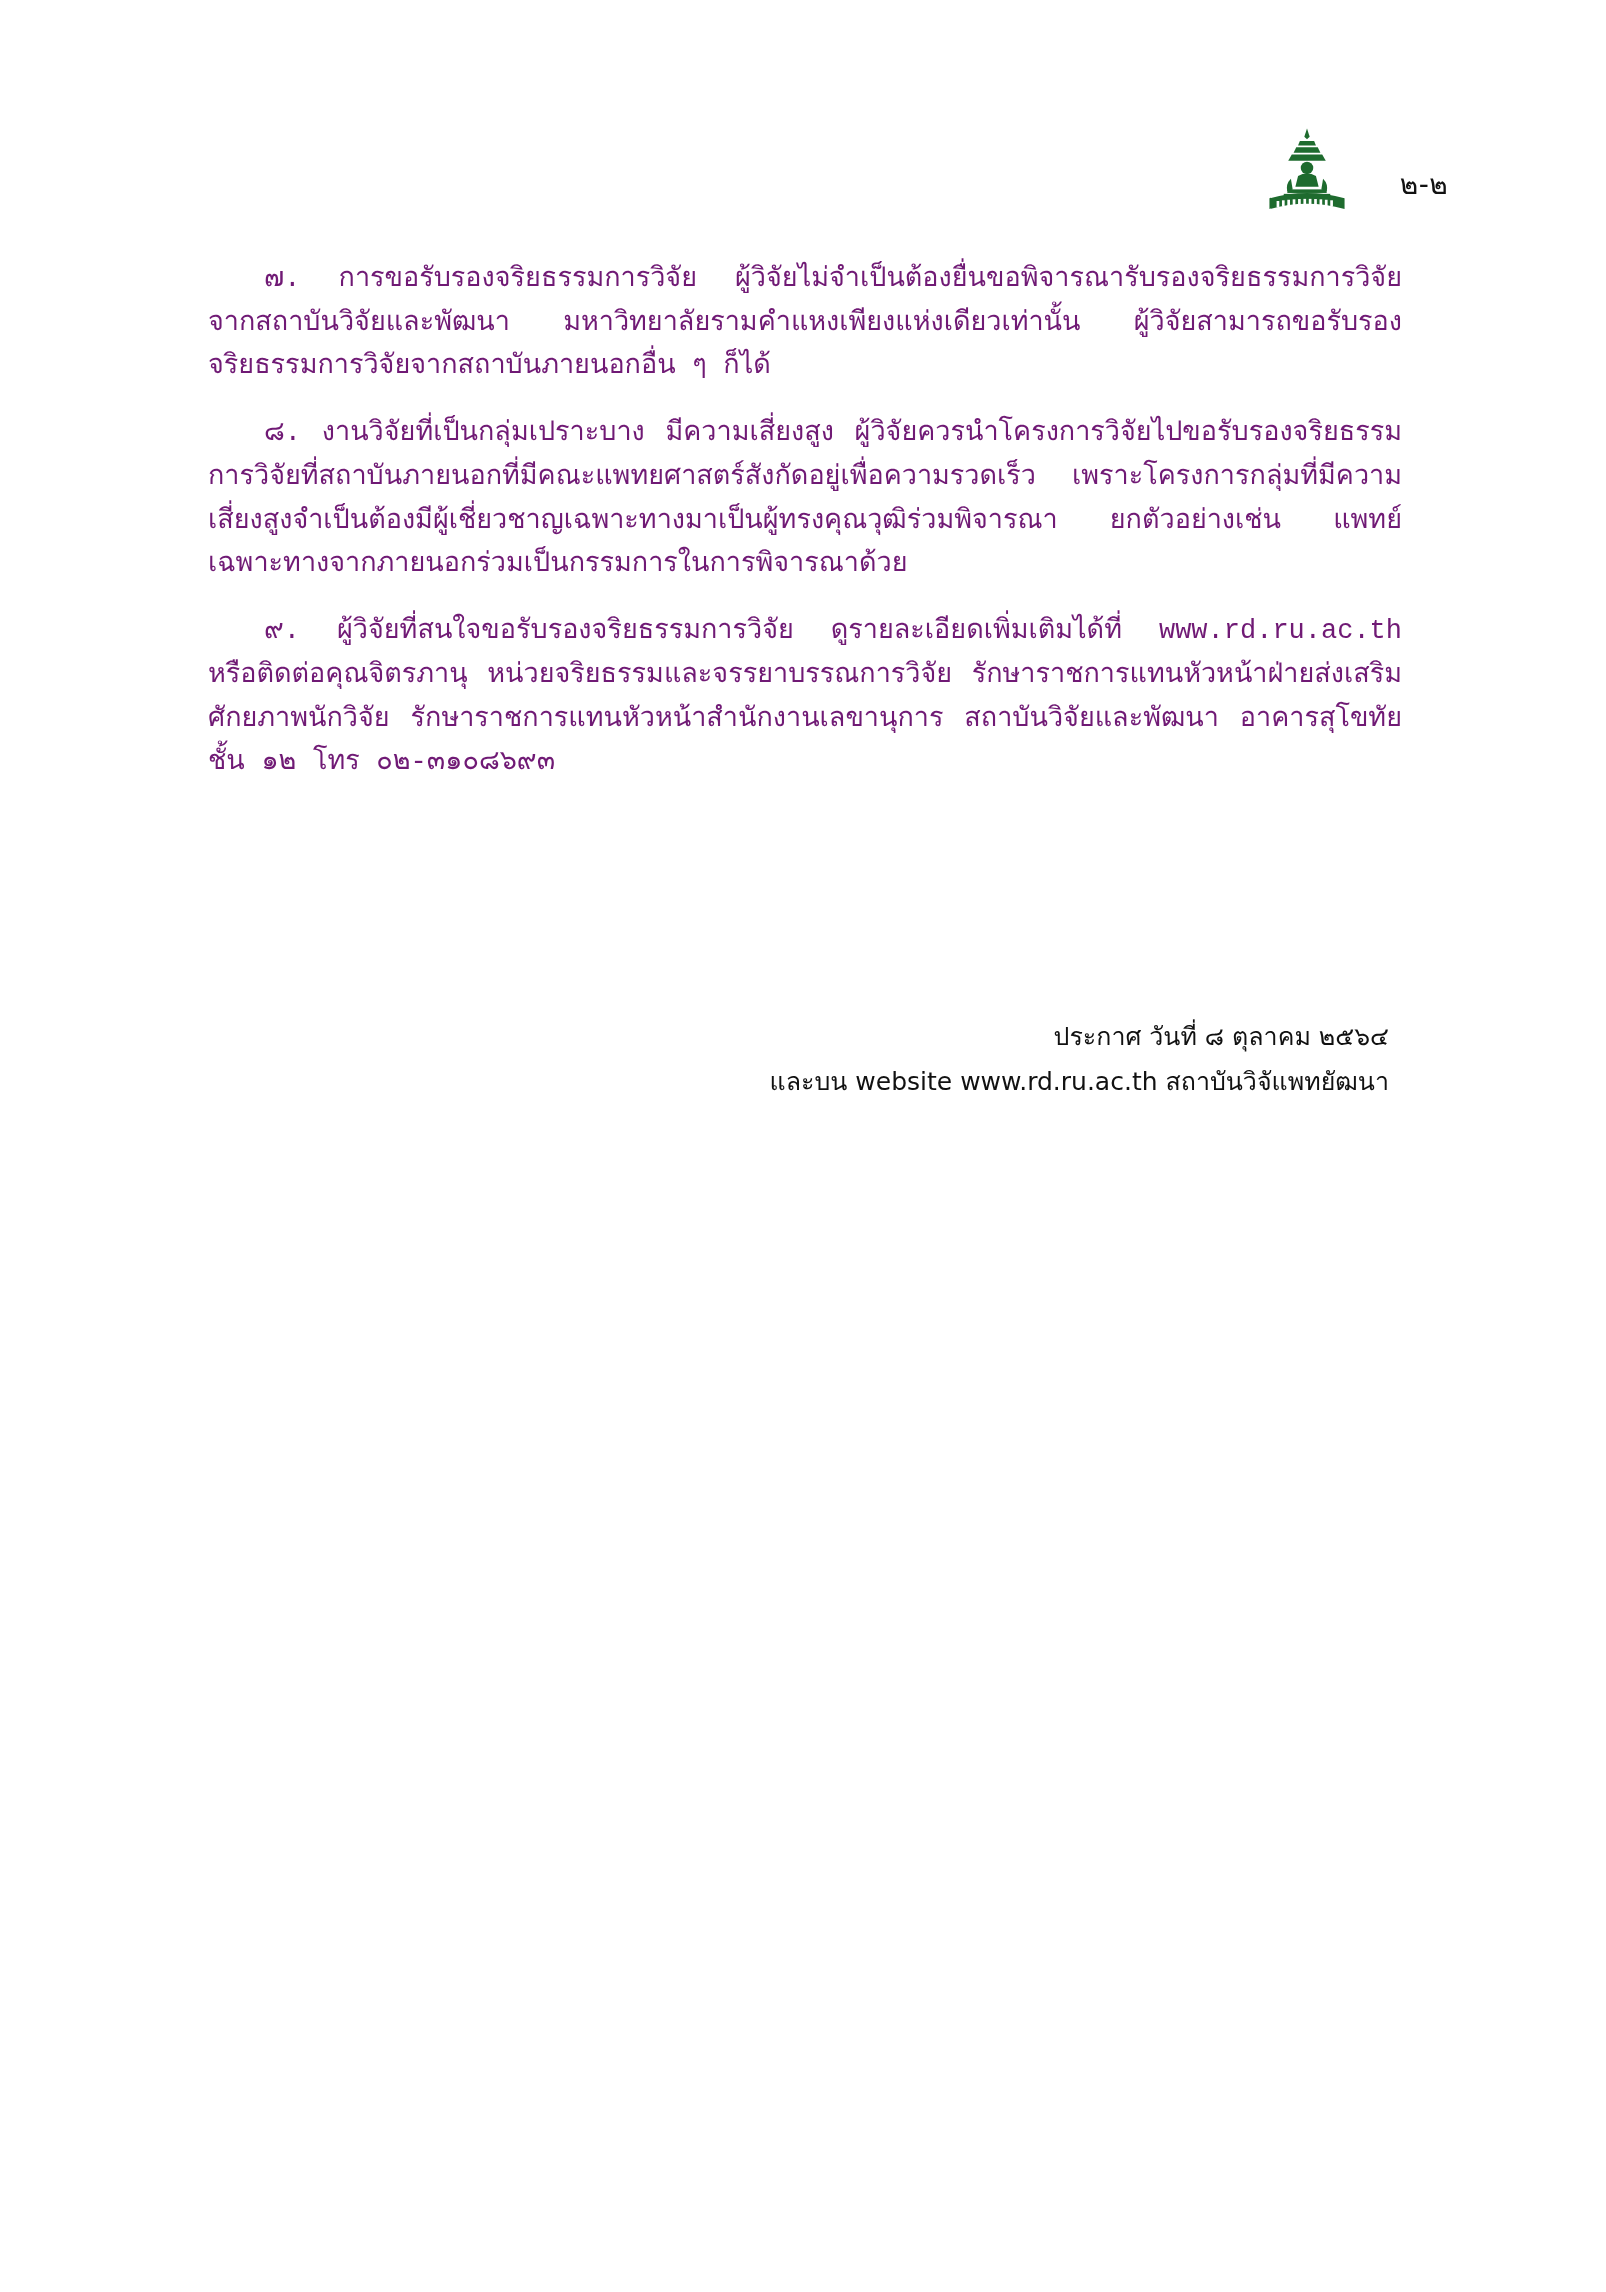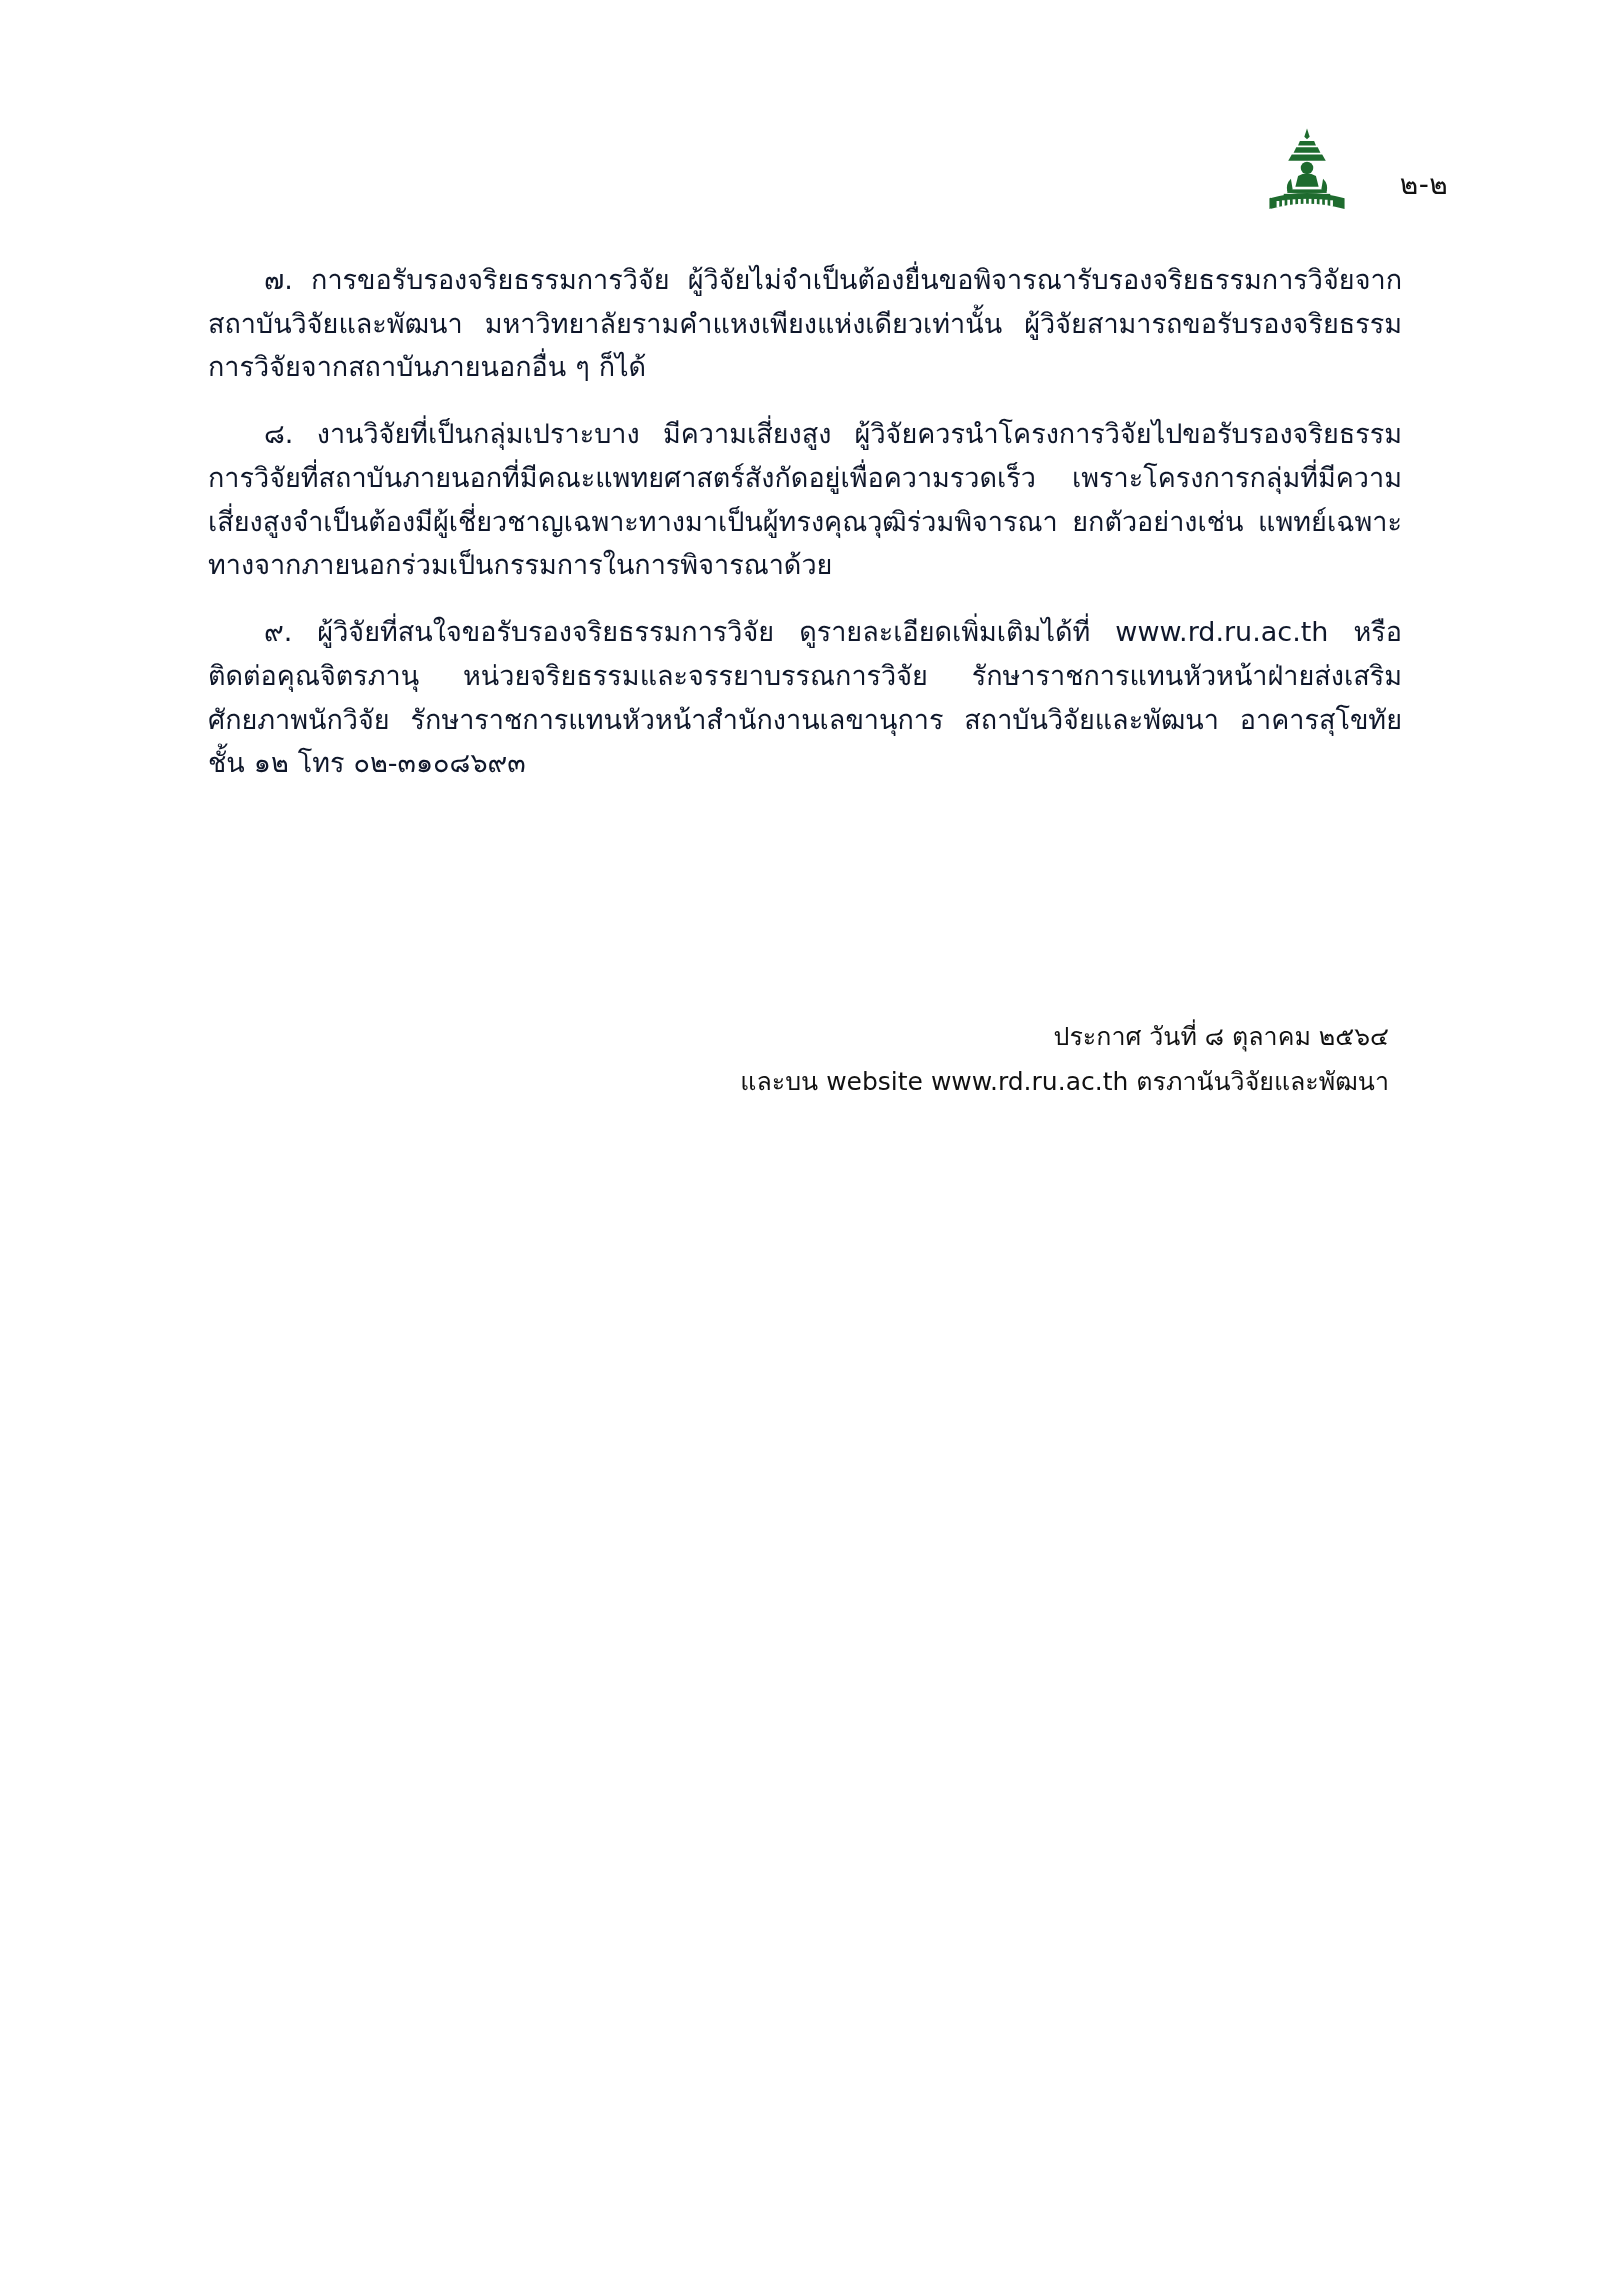--- a/index.html
+++ b/index.html
@@ -44,25 +44,26 @@
   .content {
     position: absolute;
     left: 208px;
     top: 258px;
     width: 1205px;
   }
   p.para {
     margin: 0 11px 23px 0;
     font-size: 27px;
     line-height: 1.62;
-    color: #0f172a;
+    color: #701a75;
     text-align: justify;
     text-justify: inter-word;
     text-indent: 0;
     word-spacing: 0.4px;
+    font-family: Liberation Mono, monospace;
   }
   p.para .indent {
     display: inline-block;
     width: 56px;
   }
   p.para:last-child { margin-bottom: 0; }
 
   
   .closing {
     position: absolute;
@@ -124,17 +125,17 @@
   </div>
 
   <div class="content">
     <p class="para"><span class="indent"></span><span>๗. การขอรับรองจริยธรรมการวิจัย ผู้วิจัยไม่จำเป็นต้องยื่นขอพิจารณารับรองจริยธรรมการวิจัยจากสถาบันวิจัยและพัฒนา มหาวิทยาลัยรามคำแหงเพียงแห่งเดียวเท่านั้น ผู้วิจัยสามารถขอรับรองจริยธรรมการวิจัยจากสถาบันภายนอกอื่น ๆ ก็ได้</span></p>
     <p class="para"><span class="indent"></span><span>๘. งานวิจัยที่เป็นกลุ่มเปราะบาง มีความเสี่ยงสูง ผู้วิจัยควรนำโครงการวิจัยไปขอรับรองจริยธรรมการวิจัยที่สถาบันภายนอกที่มีคณะแพทยศาสตร์สังกัดอยู่เพื่อความรวดเร็ว เพราะโครงการกลุ่มที่มีความเสี่ยงสูงจำเป็นต้องมีผู้เชี่ยวชาญเฉพาะทางมาเป็นผู้ทรงคุณวุฒิร่วมพิจารณา ยกตัวอย่างเช่น แพทย์เฉพาะทางจากภายนอกร่วมเป็นกรรมการในการพิจารณาด้วย</span></p>
     <p class="para"><span class="indent"></span><span>๙. ผู้วิจัยที่สนใจขอรับรองจริยธรรมการวิจัย ดูรายละเอียดเพิ่มเติมได้ที่ www.rd.ru.ac.th หรือติดต่อคุณจิตรภานุ หน่วยจริยธรรมและจรรยาบรรณการวิจัย รักษาราชการแทนหัวหน้าฝ่ายส่งเสริมศักยภาพนักวิจัย รักษาราชการแทนหัวหน้าสำนักงานเลขานุการ สถาบันวิจัยและพัฒนา อาคารสุโขทัยชั้น ๑๒ โทร ๐๒-๓๑๐๘๖๙๓</span></p>
   </div>
 
   <div class="closing">
     <div class="line1">ประกาศ วันที่ ๘ ตุลาคม ๒๕๖๔</div>
-    <div class="line2">และบน website www.rd.ru.ac.th ตรภานันวิจัยและพัฒนา</div>
+    <div class="line2">และบน website www.rd.ru.ac.th สถาบันวิจัแพทยัฒนา</div>
   </div>
 
 </div>
 
 
 </body></html>

